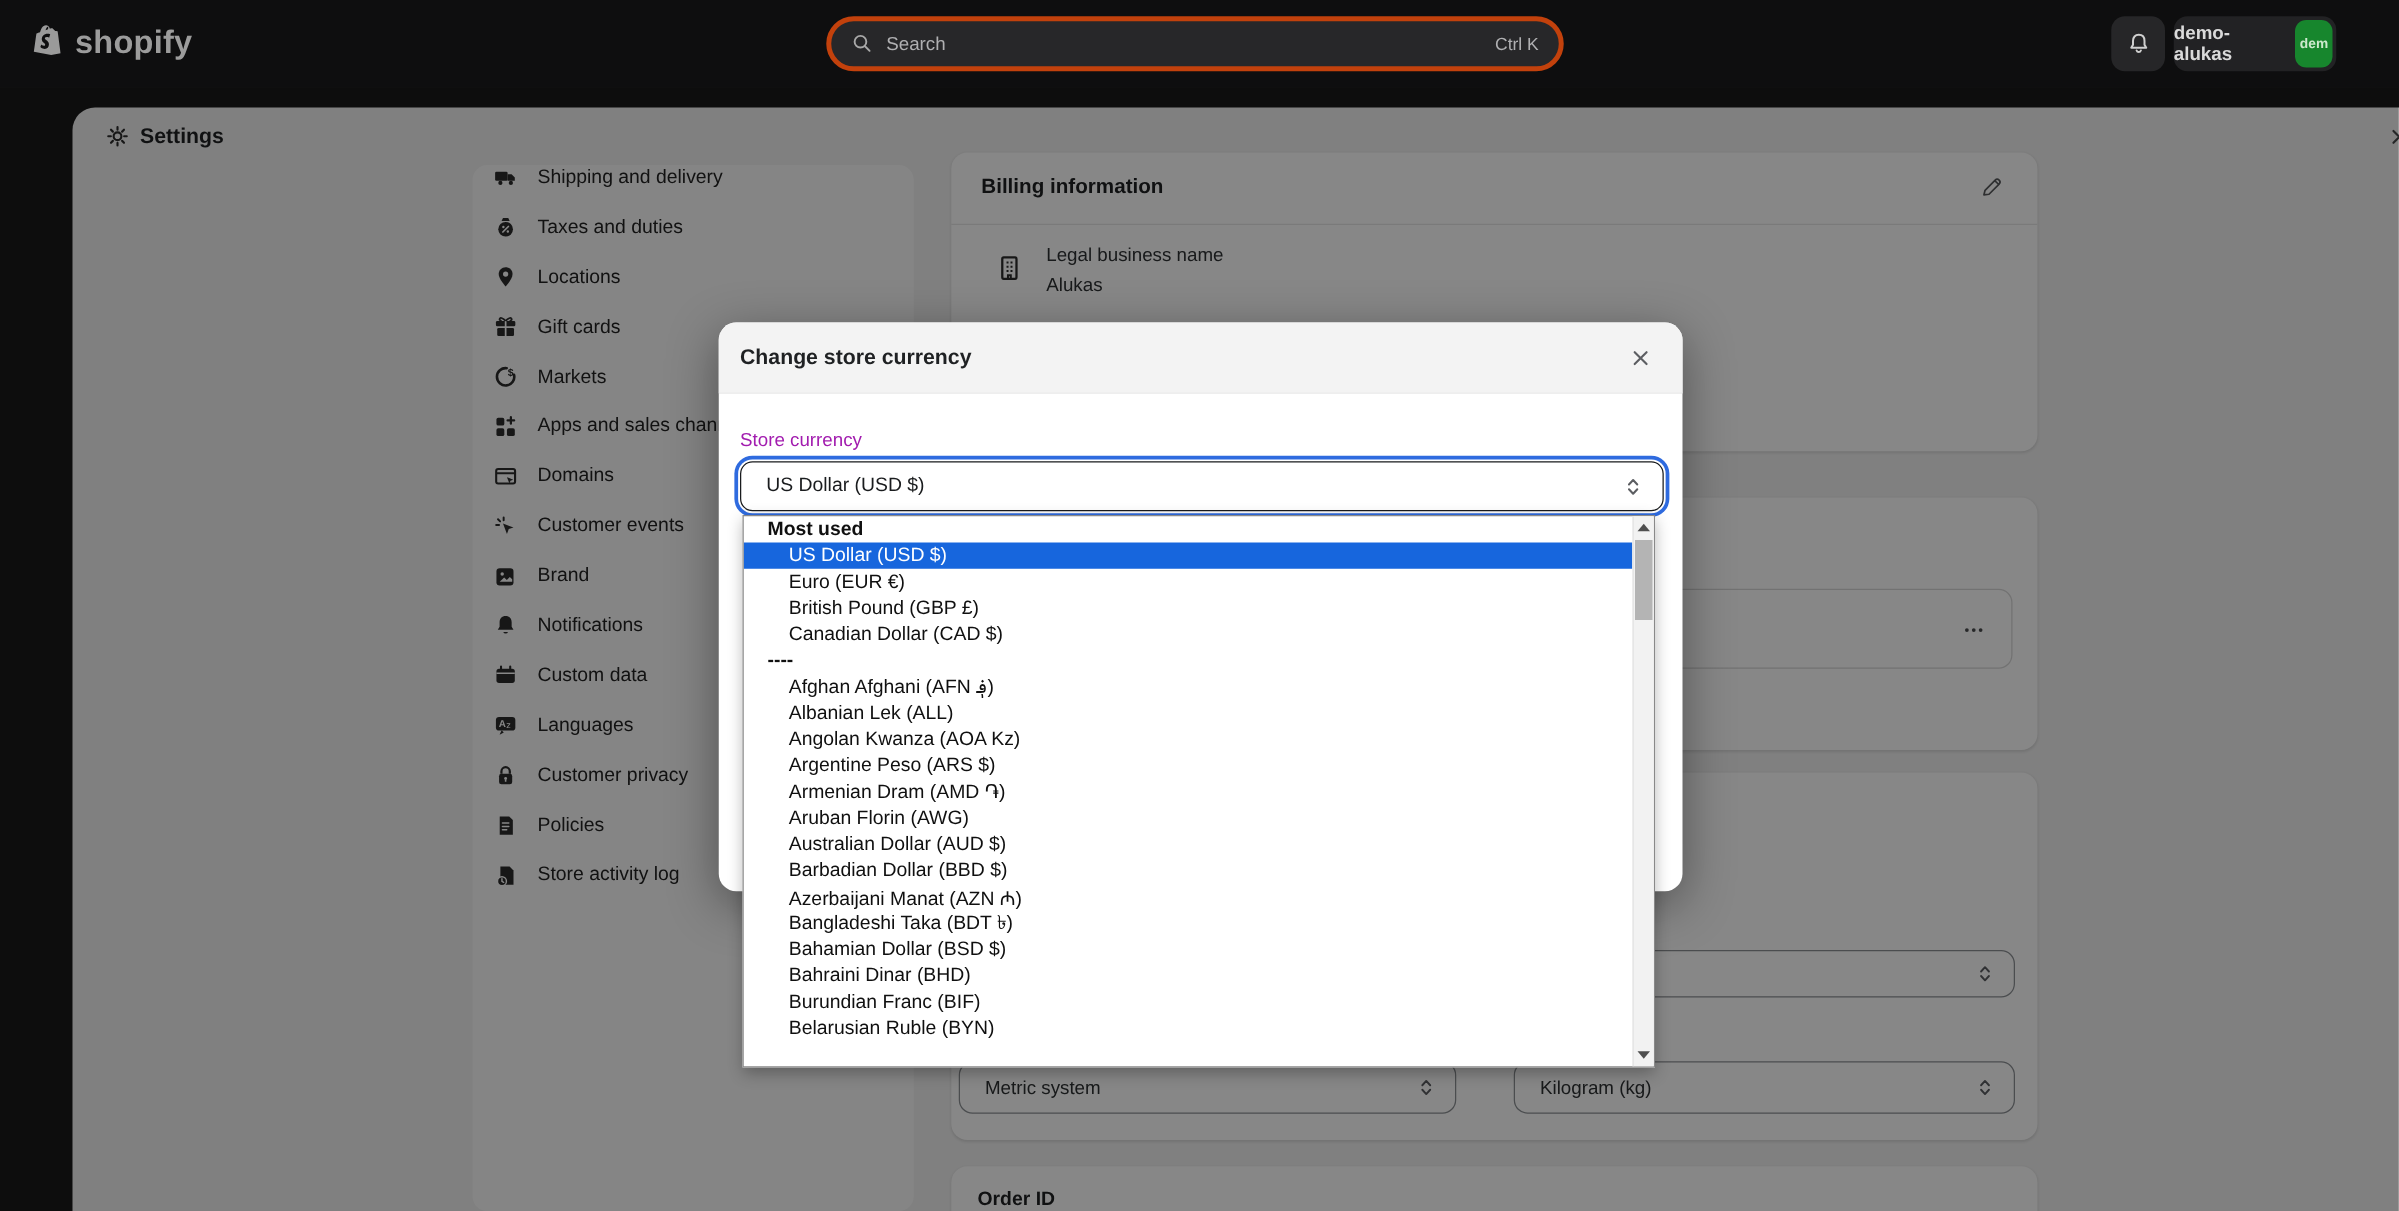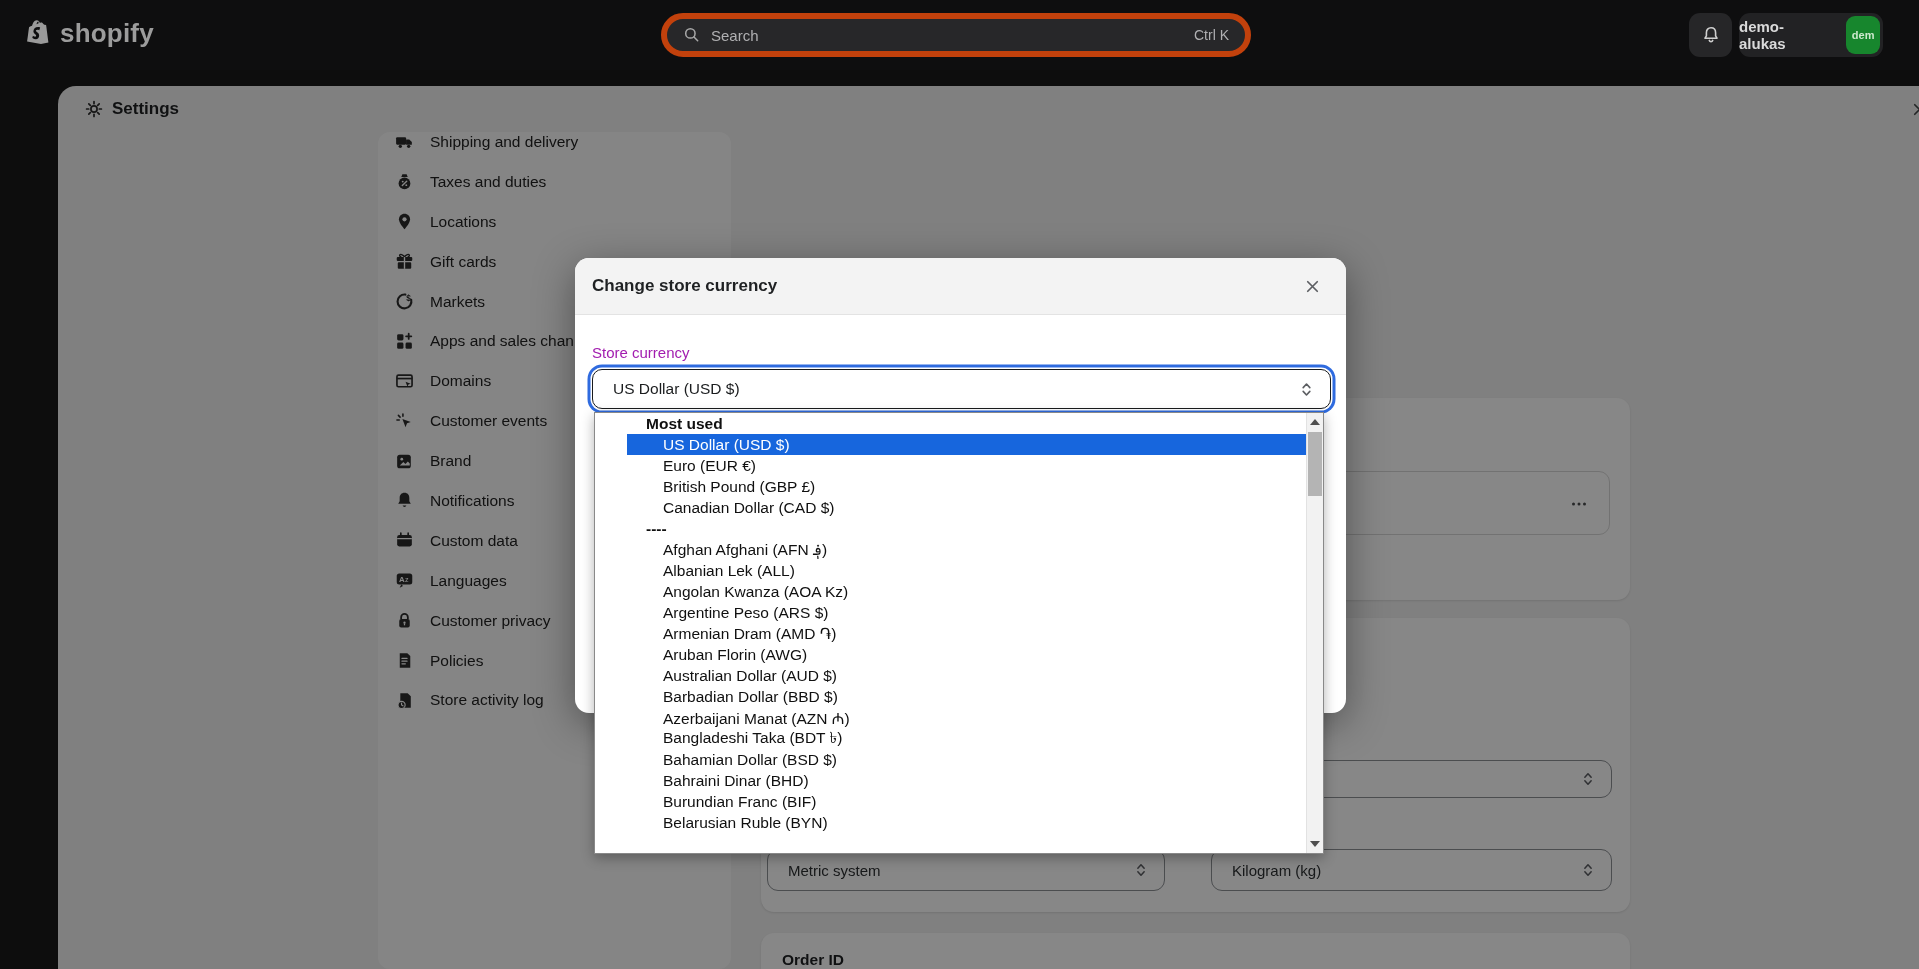--- a/index.html
+++ b/index.html
@@ -3,28 +3,28 @@
 <meta charset="utf-8">
 <style>
   html,body{margin:0;padding:0;width:1919px;height:969px;overflow:hidden;
     font-family:"Liberation Sans","DejaVu Sans",sans-serif;background:#1a1a1a;}
   
   #topbar{position:absolute;left:0;top:0;width:1919px;height:70px;background:#0e0e0f;z-index:10;}
   #logo{position:absolute;left:26px;top:18px;display:flex;align-items:center;gap:7px;}
   #logo svg{width:27px;height:31px;}
   .brand-text{font-size:26px;font-weight:700;color:#9c9c9c;letter-spacing:.2px;}
   #search{position:absolute;left:661px;top:13px;width:590px;height:44px;background:#272729;
-    border:6px solid #c2410c;border-radius:22px;display:flex;align-items:center;padding:0 16px;gap:10px;box-sizing:border-box;}
+    border:4px solid #c2410c;border-radius:22px;display:flex;align-items:center;padding:0 16px;gap:10px;box-sizing:border-box;}
   #search .ic{width:18px;height:18px;}
   .search-ph{color:#b0b0b2;font-size:15px;flex:1;}
   .search-sc{color:#b0b0b2;font-size:14px;}
   #bell-btn{position:absolute;left:1689px;top:13px;width:43px;height:44px;background:#262628;border-radius:11px;
     display:flex;align-items:center;justify-content:center;}
   #bell-btn .ic{width:20px;height:20px;}
-  #user-chip{position:absolute;left:1739px;top:13px;width:144px;height:44px;background:#222224;border-radius:11px;
+  #user-chip{position:absolute;left:1739px;top:13px;width:130px;height:44px;background:#222224;border-radius:11px;
     display:flex;align-items:center;justify-content:center;gap:26px;box-sizing:border-box;}
   .user-name{color:#dadada;font-size:15px;font-weight:700;}
   .avatar{width:38px;height:38px;border-radius:9px;background:#17862d;color:#cde9cd;font-size:11px;
     display:flex;align-items:center;justify-content:center;margin-right:3px;font-weight:600;}
   
   #settings-card{position:absolute;left:10px;top:86px;width:1899px;height:883px;background:#f1f1f1;
     border-radius:18px 18px 0 0;z-index:1;overflow:hidden;margin-left:48px;}
   #settings-gear{position:absolute;left:26px;top:13px;width:20px;height:20px;}
   #settings-title{position:absolute;left:54px;top:13px;font-size:17px;font-weight:700;color:#1f2123;}
   #settings-close{position:absolute;left:1852px;top:14px;width:19px;height:19px;}
@@ -65,21 +65,21 @@
     border-radius:14px 14px 0 0;box-sizing:border-box;}
   .m-title{position:absolute;left:17px;top:18px;font-size:17px;font-weight:700;color:#1f2123;}
   .m-close{position:absolute;right:24px;top:19px;width:19px;height:19px;}
   .m-label{position:absolute;left:17px;top:86px;font-size:15px;color:#a21caf;}
   #modal-select{position:absolute;left:17px;top:111px;width:739px;height:40px;border:1.5px solid #191b1d;border-radius:10px;
     box-shadow:0 0 0 1.5px #fff,0 0 0 4.5px #2f6bdf;display:flex;align-items:center;padding:0 14px 0 20px;
     font-size:15.5px;color:#1a1c1e;background:#fff;box-sizing:border-box;}
   #modal-select .ic{margin-left:auto;width:19px;height:19px;}
   #dropdown{position:absolute;left:594px;top:412px;width:730px;height:442px;background:#fff;border:1px solid #898989;
     box-shadow:0 4px 12px rgba(0,0,0,.3);z-index:40;box-sizing:border-box;}
-  #dd-list{position:absolute;left:0;top:0;right:17px;bottom:0;overflow:hidden;padding-left:32px;}
+  #dd-list{position:absolute;left:0;top:0;right:17px;bottom:0;overflow:hidden;}
   .dd-row{height:21.05px;display:flex;align-items:center;font-size:15.5px;color:#101010;padding-left:36px;white-space:nowrap;}
   .dd-row.group{padding-left:19px;font-weight:700;}
   .dd-row.sel{background:#1766dd;color:#fff;}
   #dd-scroll{position:absolute;right:0;top:0;bottom:0;width:17px;background:#f2f2f2;border-left:1px solid #e2e2e2;box-sizing:border-box;}
   .dd-up{position:absolute;top:6px;left:3px;width:0;height:0;border-left:5px solid transparent;border-right:5px solid transparent;border-bottom:6px solid #4f4f4f;}
   .dd-down{position:absolute;bottom:6px;left:3px;width:0;height:0;border-left:5px solid transparent;border-right:5px solid transparent;border-top:6px solid #4f4f4f;}
   .dd-thumb{position:absolute;left:1px;top:19px;width:14px;height:64px;background:#b4b4b4;}
 </style>
 </head>
 <body>
@@ -284,20 +284,38 @@
               <path d="M6 3h7l3 3v11H6z" fill="#2c2c2c"></path>
               <circle cx="7.2" cy="14.2" r="3.4" fill="#2c2c2c" stroke="#fff" stroke-width="1.1"></circle>
               <path d="M7.2 12.4v1.9l1.3.8" fill="none" stroke="#fff" stroke-width="1.1" stroke-linecap="round"></path>
             </svg>
           </span>
           <span>Store activity log</span>
         </div>
       </div>
   </div>
 
+  <div id="card-billing" class="card">
+    <span class="c-title">Billing information</span>
+    <span class="pencil ic">
+        <svg viewBox="0 0 20 20">
+          <path d="M12.9 3.6l3.5 3.5M3.5 16.5l1-4 9-9a2.47 2.47 0 0 1 3.5 3.5l-9 9z" fill="none" stroke="#57595c" stroke-width="1.5" stroke-linejoin="round"></path>
+        </svg>
+      </span>
+    <div class="divider"></div>
+    <span class="bi-icon ic">
+        <svg viewBox="0 0 22 22">
+          <rect x="6" y="3.5" width="10" height="15" rx="1" fill="none" stroke="#2c2c2c" stroke-width="1.6"></rect>
+          <path d="M9 7h1.4M11.8 7h1.4M9 10h1.4M11.8 10h1.4M9 13h1.4M11.8 13h1.4" stroke="#2c2c2c" stroke-width="1.4"></path>
+          <path d="M10 18.5v-2.5h2v2.5" fill="none" stroke="#2c2c2c" stroke-width="1.4"></path>
+        </svg>
+      </span>
+    <span class="bi-label">Legal business name</span>
+    <span class="bi-value">Alukas</span>
+  </div>
 
   <div id="card-two" class="card">
     <div class="inner-box">
       <span class="more-wrap ic">
           <svg viewBox="0 0 20 20">
             <circle cx="4.5" cy="10" r="1.5" fill="#4a4c4e"></circle>
             <circle cx="10" cy="10" r="1.5" fill="#4a4c4e"></circle>
             <circle cx="15.5" cy="10" r="1.5" fill="#4a4c4e"></circle>
           </svg>
         </span>

